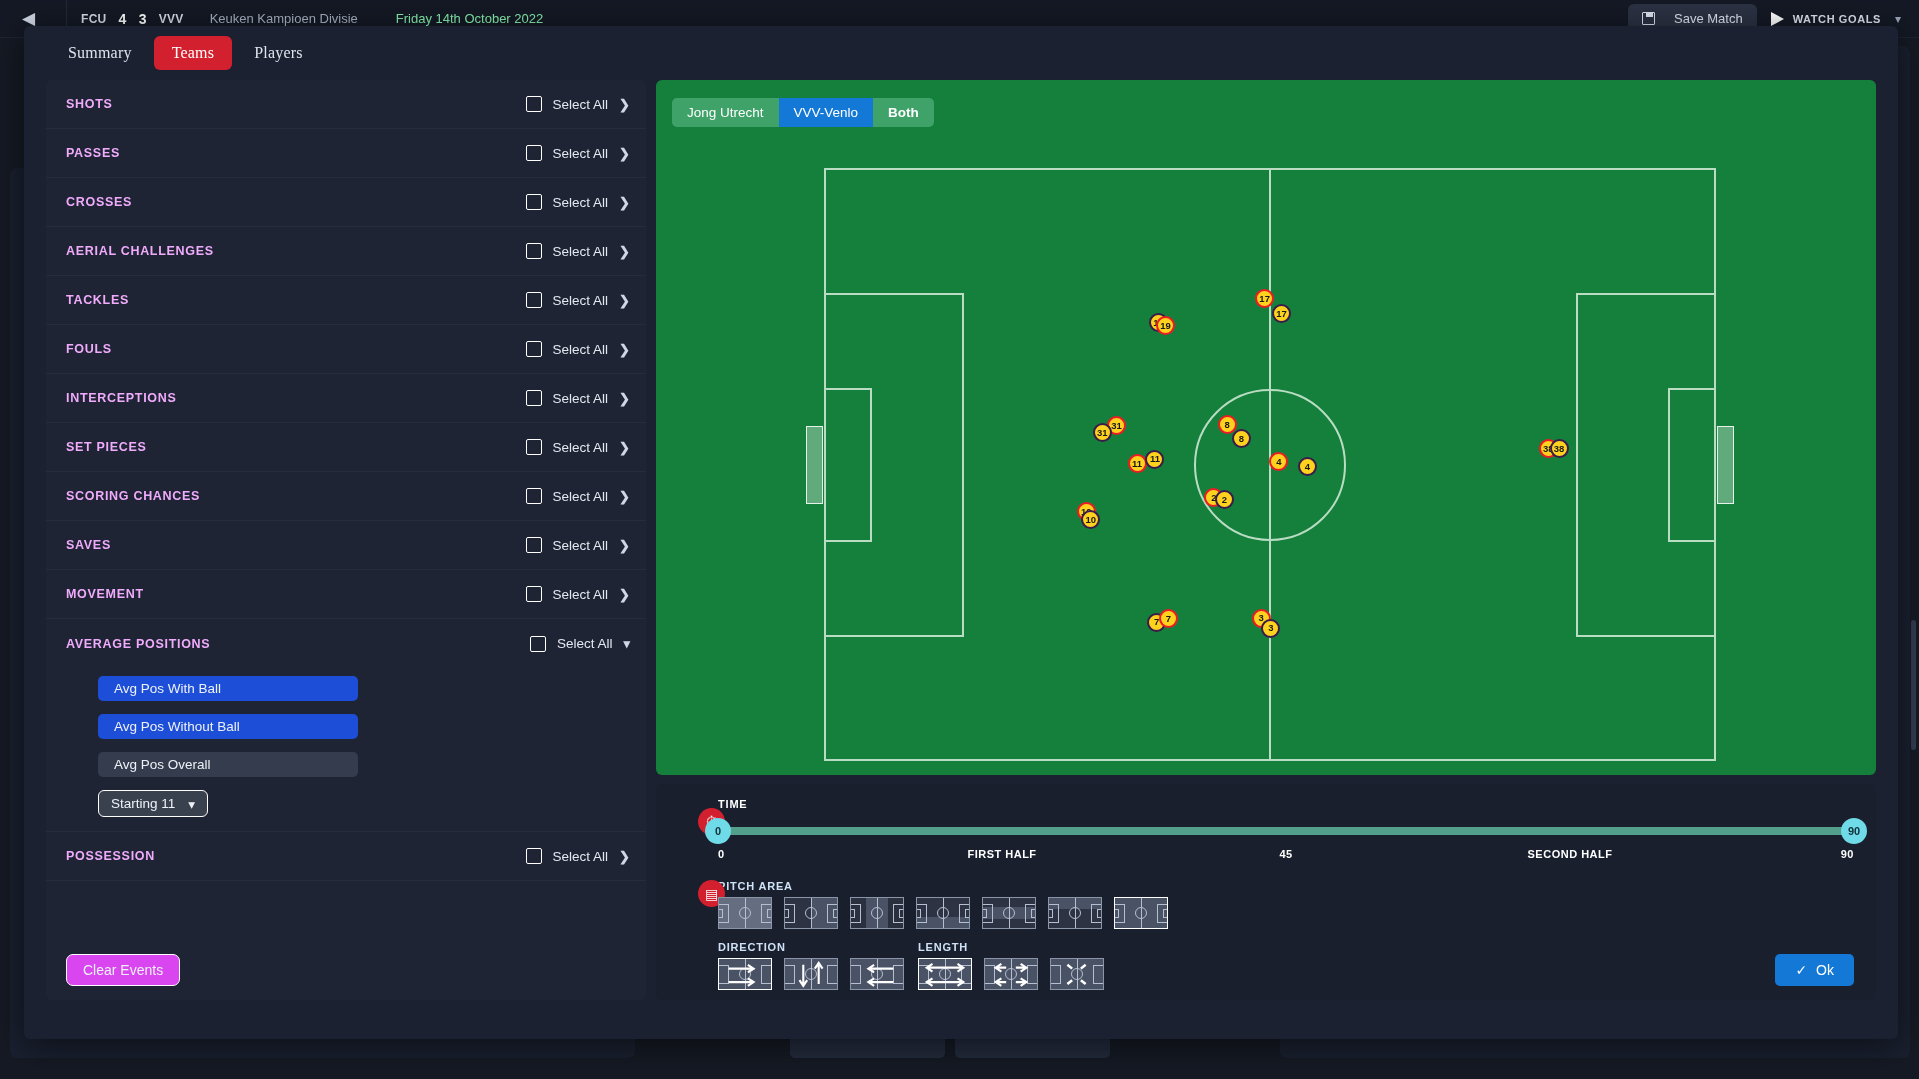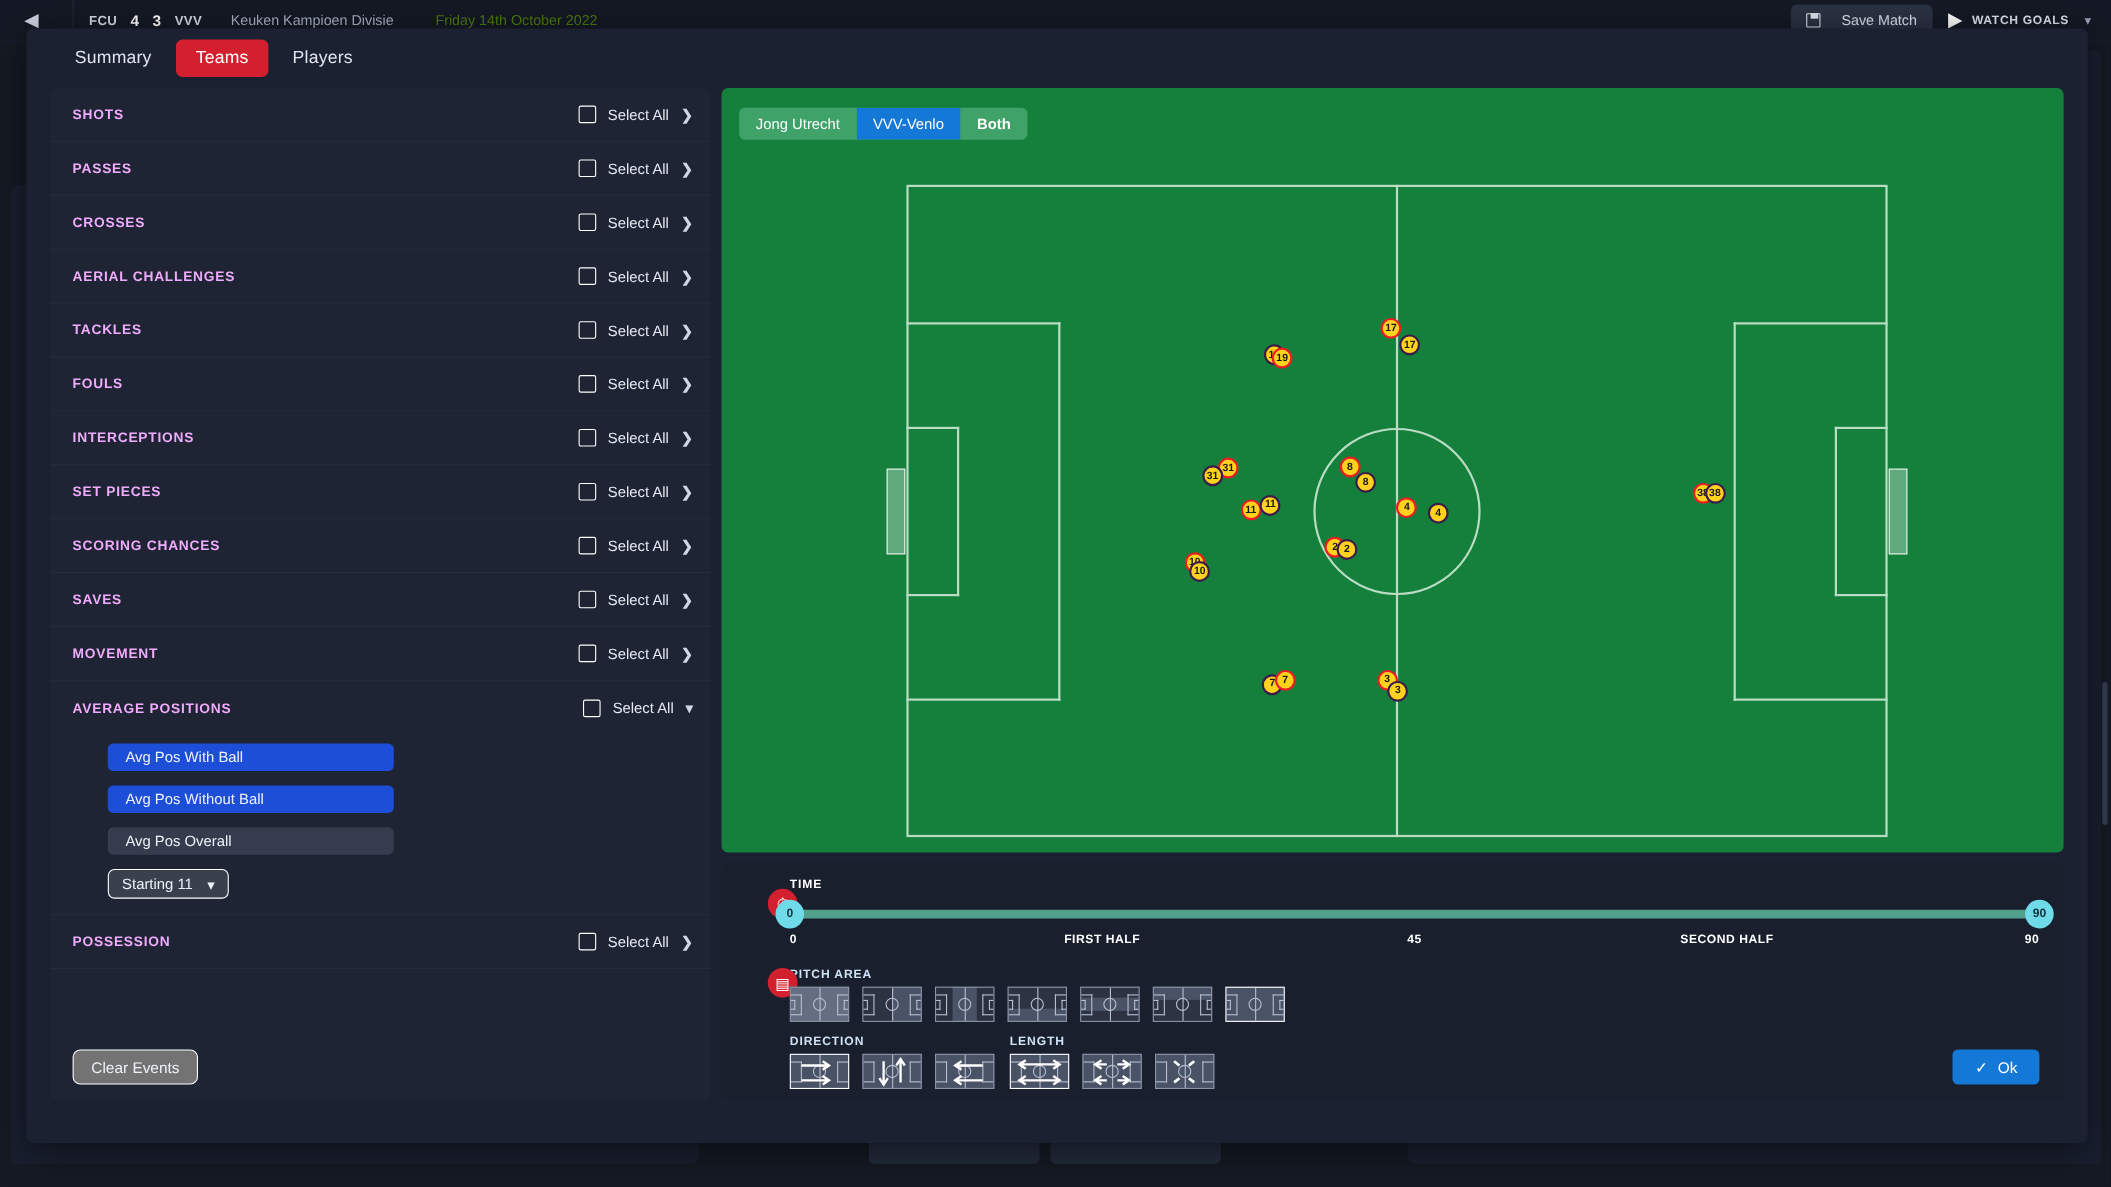--- a/index.html
+++ b/index.html
@@ -24,21 +24,21 @@
     font-size: 13px;
   }
   #topbar .back-arrow {
     width: 30px; margin-left: 22px; color: #cfd6e4; font-size: 17px;
   }
   #topbar .sep { width: 1px; height: 38px; background: #222a3a; margin: 0 14px; }
   .score-block { display: flex; align-items: center; gap: 12px; font-weight: bold; font-size: 12px; letter-spacing: .3px;}
   .score-block .team { color: #d6dce9; }
   .score-block .goals { color: #ffffff; font-size: 14px; }
   #topbar .comp { margin-left: 26px; color: #aab3c4; font-size: 13px; }
-  #topbar .date { margin-left: 38px; color: #4d7c0f; font-size: 13px; }
+  #topbar .date { margin-left: 38px; color: #86efac; font-size: 13px; }
   #topbar .spacer { flex: 1; }
   #topbar .save-match {
     background: #2b3243; border-radius: 6px; padding: 7px 14px;
     display: flex; align-items: center; gap: 19px; color: #dfe5f0; font-size: 13px;
     margin-right: 14px;
   }
   #topbar .watch-goals {
     display: flex; align-items: center; gap: 9px;
     color: #dfe5f0; font-size: 11px; font-weight: bold; letter-spacing: .6px;
     margin-right: 14px;
@@ -88,21 +88,21 @@
   }
 
   
   #modal-tabs {
     height: 54px;
     display: flex; align-items: center;
     padding-left: 26px; gap: 4px;
   }
   .tab {
     padding: 8px 18px; border-radius: 6px;
-    font-size: 16px; color: #dfe4ee; letter-spacing: .2px;
+    font-size: 16px; color: #dfe4ee; letter-spacing: .2px; font-family: Liberation Serif, serif;
   }
   .tab.active { background: #d2202f; color: #fff; }
 
   
   #modal-body {
     position: absolute; left: 0; top: 54px; right: 0; bottom: 0;
     padding: 0 22px 0 22px;
     display: flex; gap: 10px;
   }
 
@@ -156,21 +156,21 @@
     display: inline-flex; align-items: center; gap: 13px;
     height: 27px; padding: 0 12px;
     border: 1.6px solid #ffffff; border-radius: 6px;
     background: #39414f;
     font-size: 13.5px; color: #eef2f8;
   }
 
   #clear-events {
     position: absolute; left: 20px; bottom: 14px;
     border: 1.6px solid #ffffff; border-radius: 7px;
-    background: #737373;
+    background: #d946ef;
     padding: 7px 16px; font-size: 14px; color: #eef2f8;
   }
 
   
   #right-panel {
     flex: 1; display: flex; flex-direction: column; gap: 9px;
     height: 920px;
   }
   #pitch-card {
     background: #14803c;

